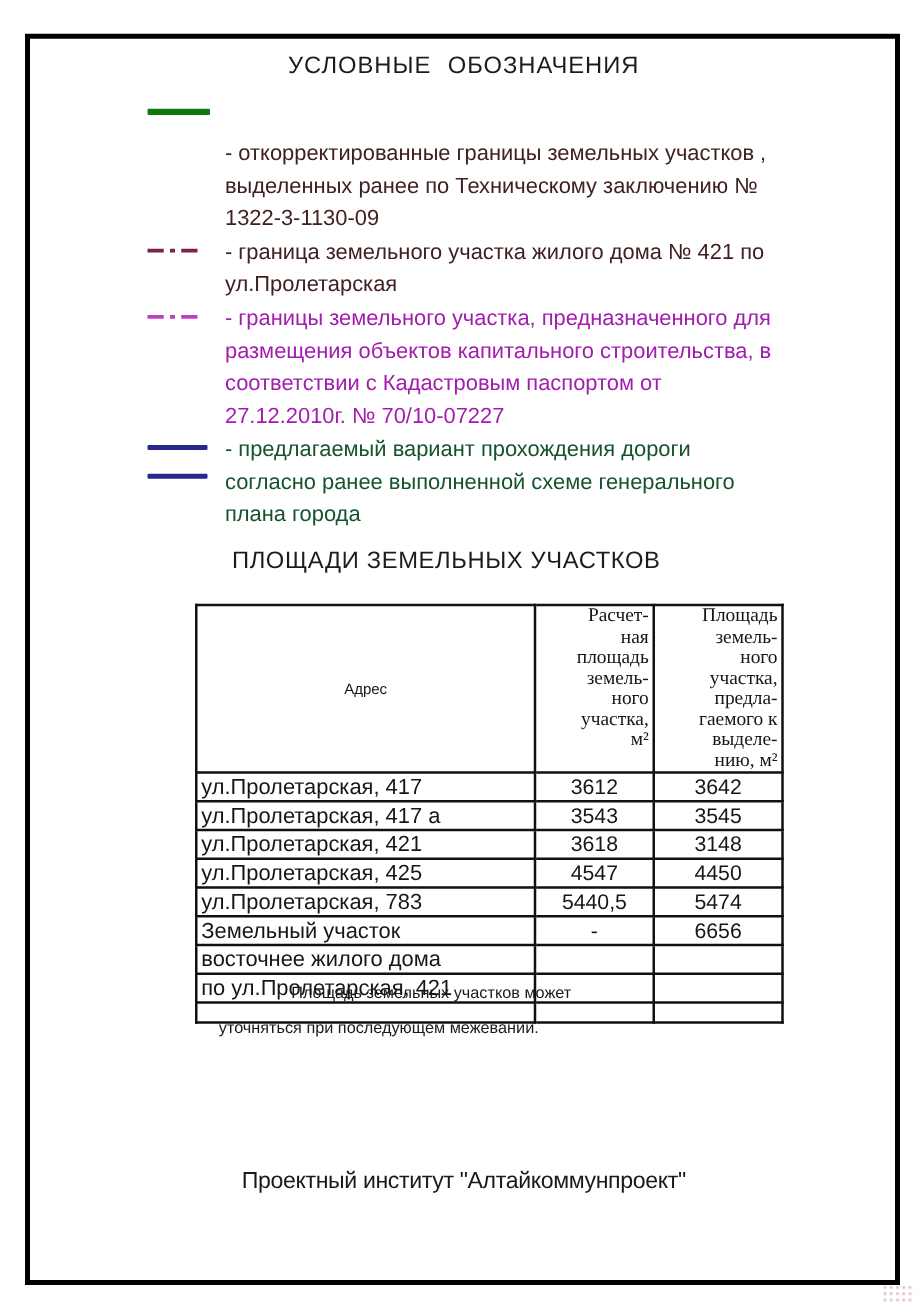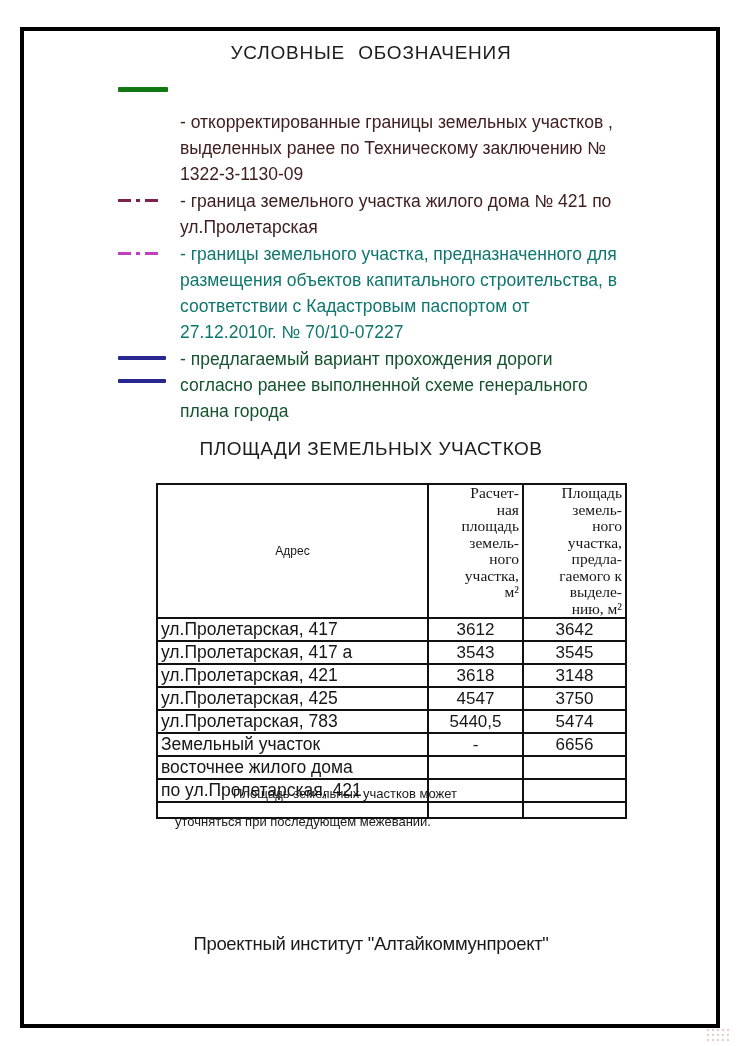--- a/index.html
+++ b/index.html
@@ -22,21 +22,21 @@
   .sym-solid { display:block; height:5px; width:50px; background:currentColor; border-radius:1px; }
   .sym-solid.thin { height:4px; width:46px; }
   .sym-dashdot { display:flex; align-items:center; gap:5px; height:4px; }
   .sym-dashdot .dash { width:13px; height:3px; background:currentColor; }
   .sym-dashdot .dot  { width:4px;  height:3px; background:currentColor; }
   .sym-double .line { display:block; height:4px; width:48px; background:currentColor; border-radius:1px; }
   .sym-double .line + .line { margin-top:19px; }
   .legend-text { white-space:pre-line; font-size:17.5px; line-height:26px; }
 
   .table-title {
-    position:absolute; left:21px; top:438px; width:700px; text-align:center;
+    position:absolute; left:7px; top:438px; width:700px; text-align:center;
     font-size:19px; letter-spacing:.5px; color:#1c1c1c;
   }
   table.areas {
     position:absolute; left:156px; top:483px; border-collapse:collapse;
     table-layout:fixed; width:469px; background:#fff;
   }
   table.areas td, table.areas th { border:2px solid #111; padding:0 3px; overflow:hidden; }
   col.c-addr { width:271px; } col.c-calc { width:95px; } col.c-alloc { width:103px; }
   th.h-addr { font-size:12px; font-weight:normal; text-align:center; vertical-align:middle; height:134px; }
   th.h-num  { font-size:15.5px; font-weight:normal; text-align:right; vertical-align:top;
@@ -93,21 +93,21 @@
     </div>
 
     <div class="legend-item">
       <div class="swatch" style="color: rgb(191, 63, 191);">
         <span class="sym-dashdot">
             <span class="dash"></span>
             <span class="dot"></span>
             <span class="dash"></span>
           </span>
       </div>
-      <div class="legend-text" style="color: #0f766e;">- границы земельного участка, предназначенного для
+      <div class="legend-text" style="color: #a21caf;">- границы земельного участка, предназначенного для
 размещения объектов капитального строительства, в
 соответствии с Кадастровым паспортом от
 27.12.2010г. № 70/10-07227</div>
     </div>
 
 
     <div class="legend-item">
       <div class="swatch sym-double" style="color: rgb(39, 39, 143);">
         <span class="line"></span>
           <span class="line"></span>
@@ -157,21 +157,21 @@
         <td class="num">3545</td>
       </tr>
       <tr class="data-row">
         <td class="addr">ул.Пролетарская, 421</td>
         <td class="num">3618</td>
         <td class="num">3148</td>
       </tr>
       <tr class="data-row">
         <td class="addr">ул.Пролетарская, 425</td>
         <td class="num">4547</td>
-        <td class="num">3750</td>
+        <td class="num">4450</td>
       </tr>
       <tr class="data-row">
         <td class="addr">ул.Пролетарская, 783</td>
         <td class="num">5440,5</td>
         <td class="num">5474</td>
       </tr>
       <tr class="data-row">
         <td class="addr">Земельный участок</td>
         <td class="num">-</td>
         <td class="num">6656</td>

